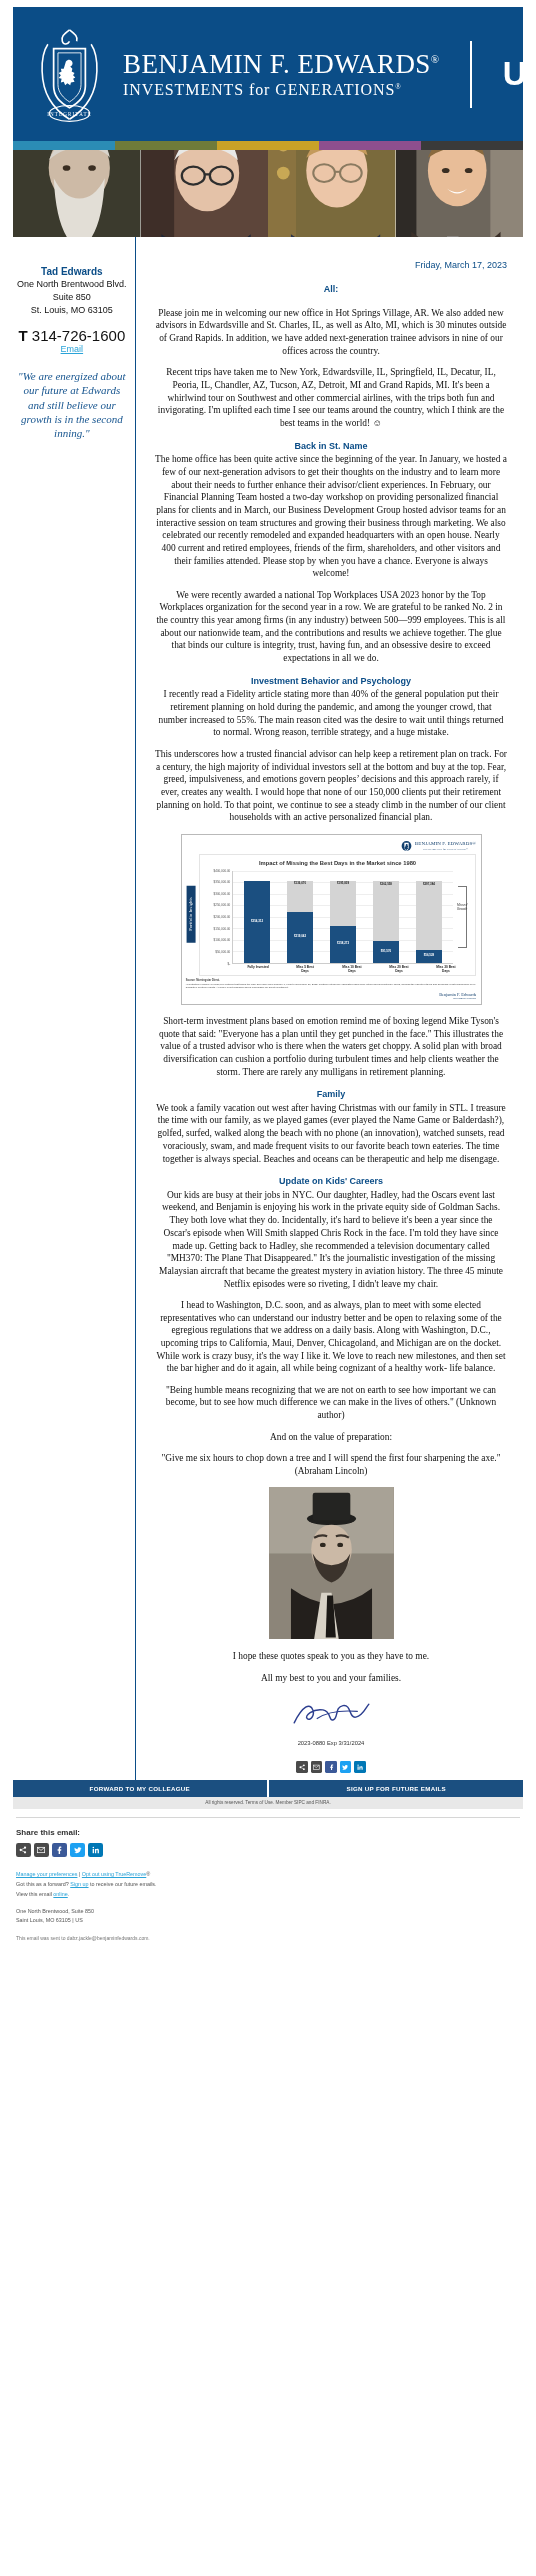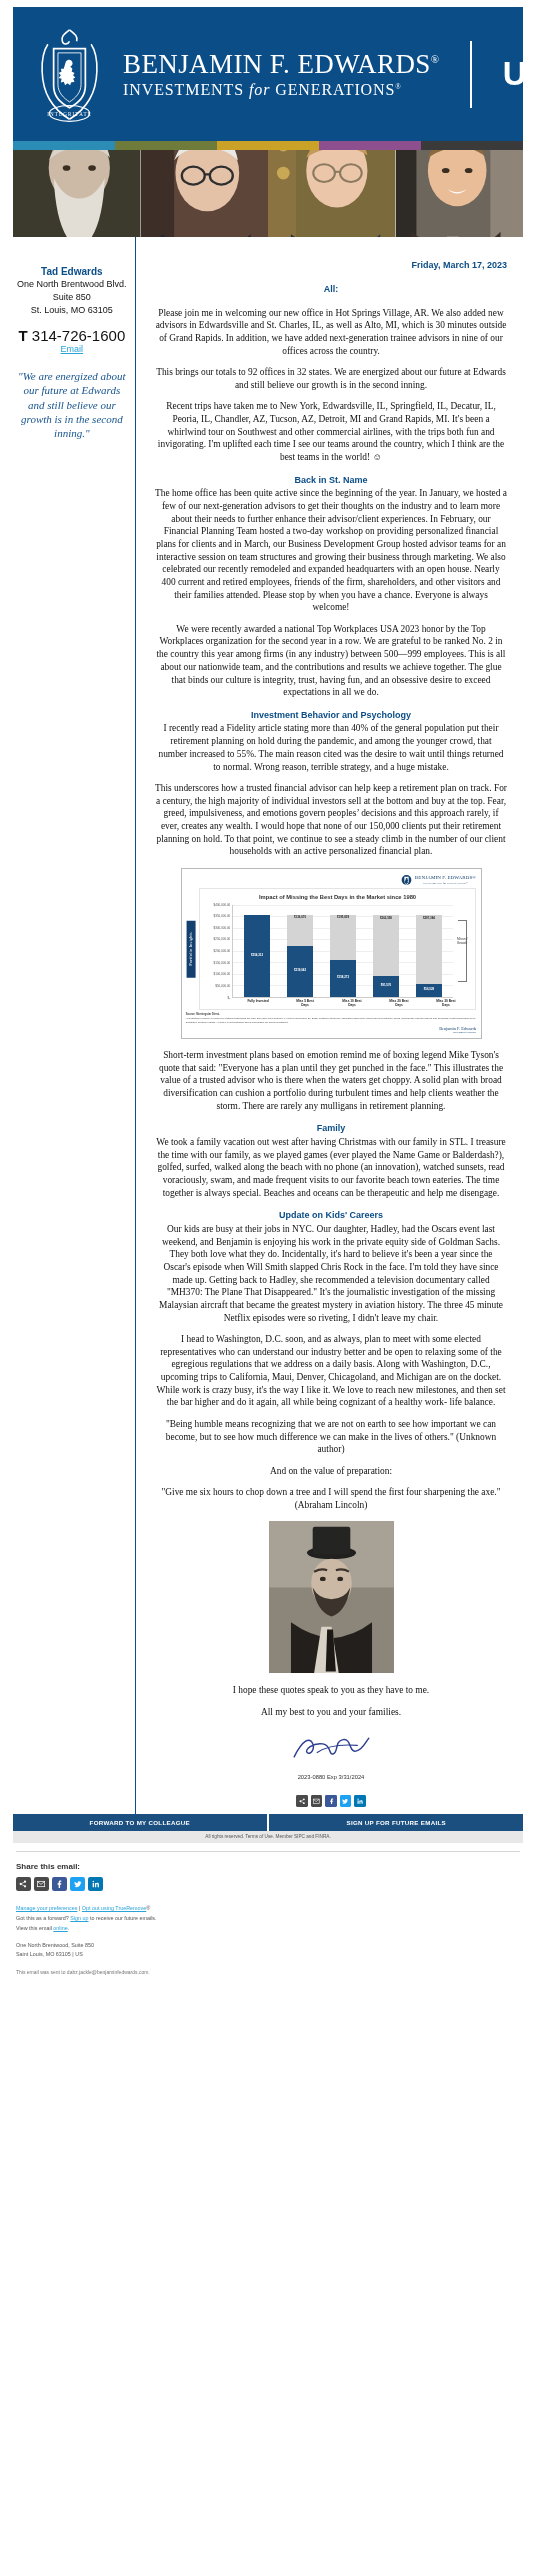--- a/index.html
+++ b/index.html
@@ -29,21 +29,21 @@
     color:#fff; font-family:"Liberation Serif", serif;
     font-size:27px; letter-spacing:0.4px; line-height:1.05;
     white-space:nowrap;
   }
   .brand-line1 .sup { font-size:11px; vertical-align:super; }
   .brand-line2 {
     color:#fff; font-family:"Liberation Serif", serif;
     font-size:16px; letter-spacing:0.9px; margin-top:2.9px;
     white-space:nowrap;
   }
-  .brand-line2 .ital { font-style:italic; }
+  .brand-line2 .ital { }
   .brand-line2 .sup { font-size:7.2px; vertical-align:super; }
   .divider-v { width:2.2px; background:#fff; height:67px; margin:0 14.5px; flex:0 0 2.2px; }
   .update-word {
     color:#fff; font-size:33px; font-weight:bold; letter-spacing:0.7px;
     font-family:"Liberation Sans", sans-serif;
   }
 
   
   .stripe { display:flex; height:8.7px; margin:0 13px; }
   .stripe div { flex:1; }
@@ -84,21 +84,21 @@
     font-family:"Liberation Serif", serif;
     font-size:9.4px;
     line-height:1.35;
     color:#111;
     text-align:center;
   }
   .date-line {
     text-align:right;
     color:#0b4d87;
     font-family:"Liberation Sans", sans-serif;
-    font-weight:bold;
+    font-weight:normal;
     font-size:9px;
     margin-bottom:11.6px;
   }
   .salutation {
     color:#0b4d87;
     font-family:"Liberation Sans", sans-serif;
     font-weight:bold;
     font-size:9px;
     margin-bottom:12px;
   }
@@ -384,21 +384,20 @@
         <a href="#">Email</a>
       </div>
       <div class="side-quote">"We are energized about our future at Edwards and still believe our growth is in the second inning."</div>
     </div>
 
     <div class="mainbar">
       <div class="date-line">Friday, March 17, 2023</div>
       <div class="salutation">All:</div>
 
       <p class="para">Please join me in welcoming our new office in Hot Springs Village, AR. We also added new advisors in Edwardsville and St. Charles, IL, as well as Alto, MI, which is 30 minutes outside of Grand Rapids. In addition, we have added next-generation trainee advisors in nine of our offices across the country.</p>
-      <p class="para">This brings our totals to 92 offices in 32 states. We are energized about our future at Edwards and still believe our growth is in the second inning.</p>
       <p class="para">Recent trips have taken me to New York, Edwardsville, IL, Springfield, IL, Decatur, IL, Peoria, IL, Chandler, AZ, Tucson, AZ, Detroit, MI and Grand Rapids, MI. It's been a whirlwind tour on Southwest and other commercial airlines, with the trips both fun and invigorating. I'm uplifted each time I see our teams around the country, which I think are the best teams in the world! ☺</p>
 
       <div class="sec-head">Back in St. Name</div>
       <p class="para">The home office has been quite active since the beginning of the year. In January, we hosted a few of our next-generation advisors to get their thoughts on the industry and to learn more about their needs to further enhance their advisor/client experiences. In February, our Financial Planning Team hosted a two-day workshop on providing personalized financial plans for clients and in March, our Business Development Group hosted advisor teams for an interactive session on team structures and growing their business through marketing. We also celebrated our recently remodeled and expanded headquarters with an open house. Nearly 400 current and retired employees, friends of the firm, shareholders, and other visitors and their families attended. Please stop by when you have a chance. Everyone is always welcome!</p>
       <p class="para">We were recently awarded a national Top Workplaces USA 2023 honor by the Top Workplaces organization for the second year in a row. We are grateful to be ranked No. 2 in the country this year among firms (in any industry) between 500—999 employees. This is all about our nationwide team, and the contributions and results we achieve together. The glue that binds our culture is integrity, trust, having fun, and an obsessive desire to exceed expectations in all we do.</p>
 
       <div class="sec-head">Investment Behavior and Psychology</div>
       <p class="para">I recently read a Fidelity article stating more than 40% of the general population put their retirement planning on hold during the pandemic, and among the younger crowd, that number increased to 55%. The main reason cited was the desire to wait until things returned to normal. Wrong reason, terrible strategy, and a huge mistake.</p>
       <p class="para">This underscores how a trusted financial advisor can help keep a retirement plan on track. For a century, the high majority of individual investors sell at the bottom and buy at the top. Fear, greed, impulsiveness, and emotions govern peoples’ decisions and this approach rarely, if ever, creates any wealth. I would hope that none of our 150,000 clients put their retirement planning on hold. To that point, we continue to see a steady climb in the number of our client households with an active personalized financial plan.</p>
 

